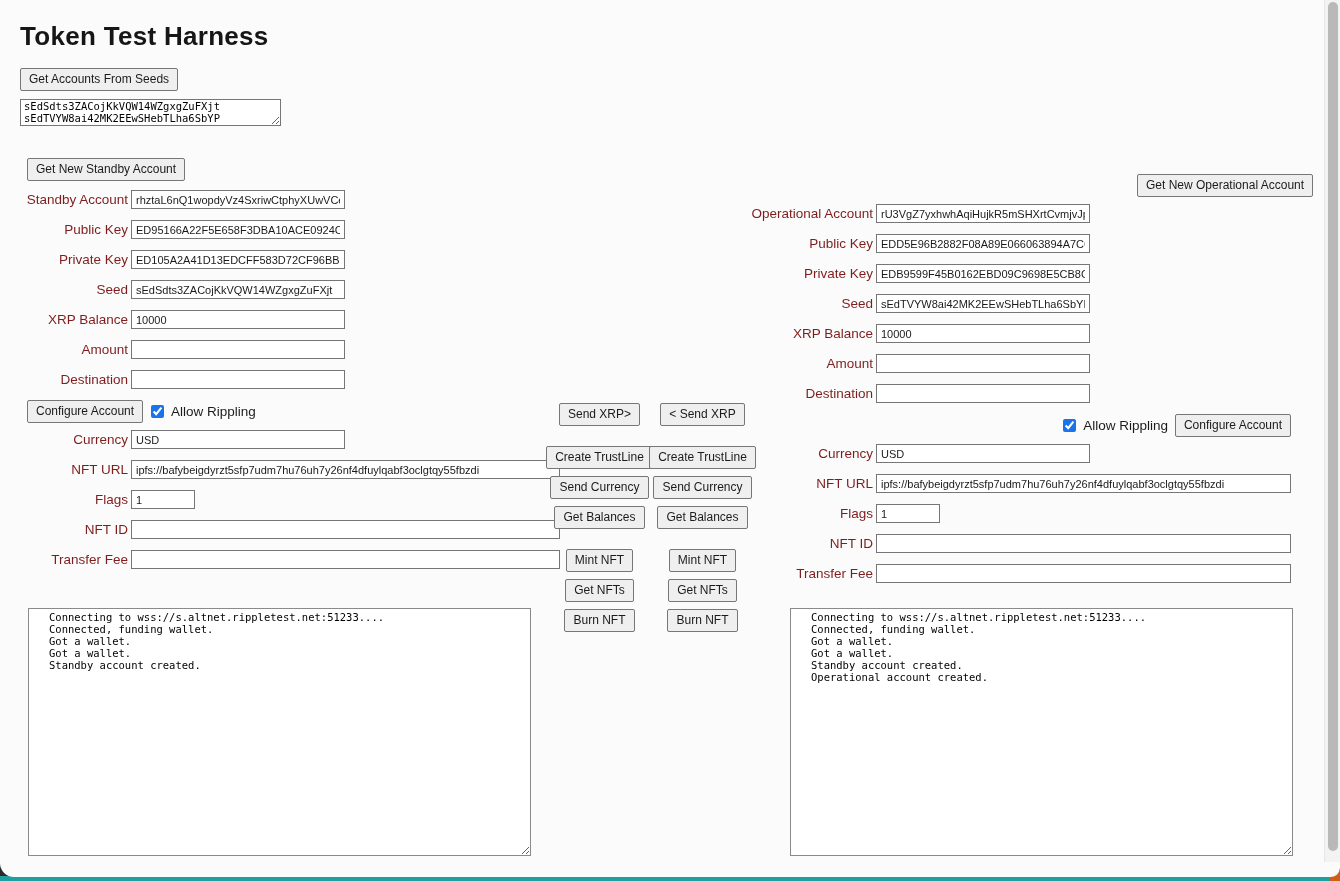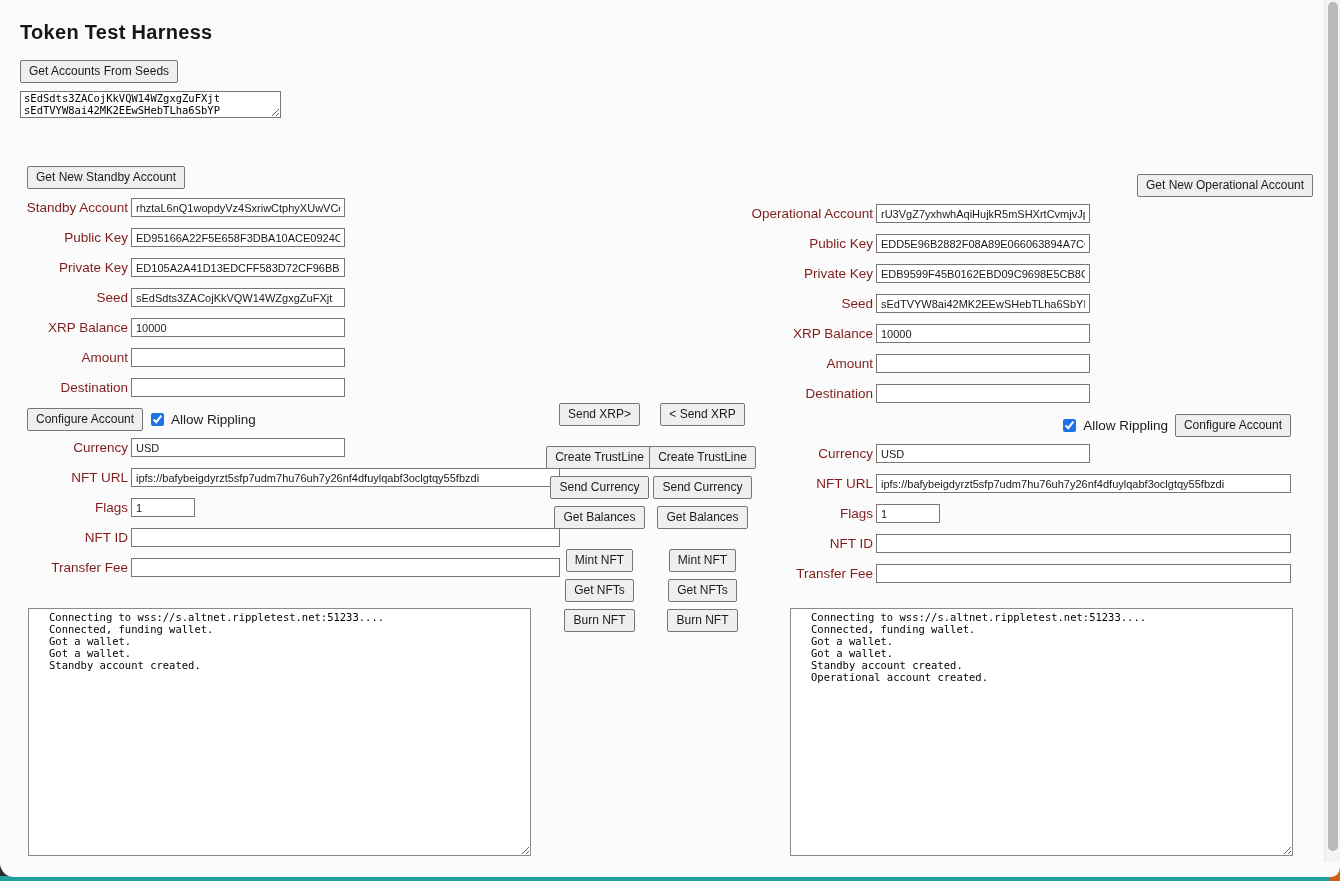--- a/index.html
+++ b/index.html
@@ -19,40 +19,40 @@
     background: #fbfbfb;
     border-bottom-left-radius: 14px;
     border-bottom-right-radius: 9px;
     overflow: hidden;
     z-index: 2;
     accent-color: #1a73e8;
   }
 
   
   .header { position: absolute; left: 20px; top: 0; }
-  h1.title { font-size: 20px; font-weight: 700; letter-spacing: 0.3px; margin-top: 21px; color: #161616; }
+  h1.title { font-size: 26px; font-weight: 700; letter-spacing: 0.3px; margin-top: 21px; color: #161616; }
   .ledger-row { margin-top: 17px; display: flex; align-items: center; font-size: 13.5px; }
   .ledger-row .prompt { margin-right: 36px; }
   .radio-opt { display: flex; align-items: center; margin-right: 36px; cursor: default; }
   .radio-opt input { width: 13px; height: 13px; margin-right: 7px; }
   .btn {
     background: #efefef; border: 1px solid #767676; border-radius: 2px;
     font-family: "Liberation Sans", sans-serif; font-size: 12px; color: #1b1b1b;
     padding: 4px 8px; line-height: 13px; white-space: nowrap;
   }
   .seeds-btn { margin-top: 16px; display: inline-block; }
   .seeds-area {
     display: block; margin-top: 8px; width: 261px; height: 27px;
     font-family: "DejaVu Sans Mono", monospace; font-size: 10.5px; line-height: 11.5px;
     border: 1px solid #767676; background: #fff; padding: 1px 3px; resize: both; overflow: hidden;
   }
 
   
   .form-block { position: absolute; }
-  .left-block { left: 0; top: 166px; width: 560px; }
+  .left-block { left: 0; top: 158px; width: 560px; }
   .right-block { left: 690px; top: 204px; width: 601px; }
   .block-btn { margin-left: 27px; margin-bottom: 9px; }
   .op-new-btn { position: absolute; left: 1137px; top: 174px; }
 
   .frow { display: flex; align-items: center; height: 19px; margin-bottom: 11px; }
   .flabel { text-align: right; font-size: 13.5px; padding-right: 3px; color: #7f1d1d; flex: 0 0 auto; }
   .left-block .flabel { width: 131px; }
   .right-block .flabel { width: 186px; }
   .finput {
     height: 19px; border: 1px solid #767676; background: #fff; border-radius: 0;

